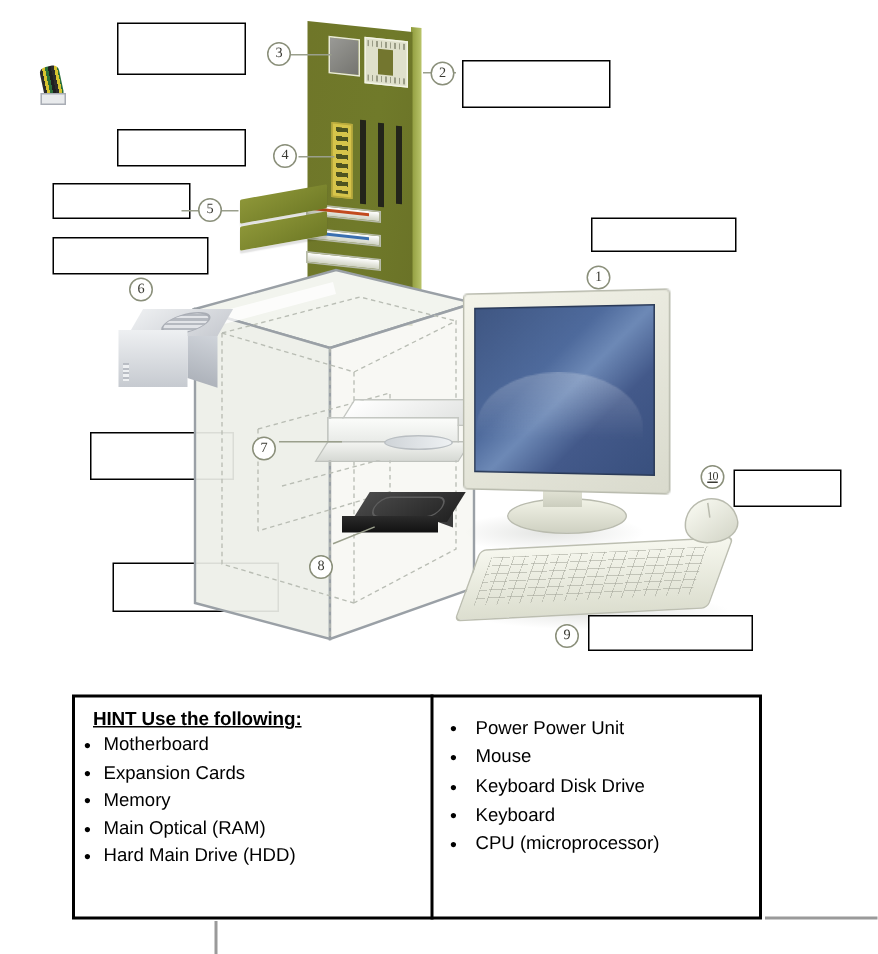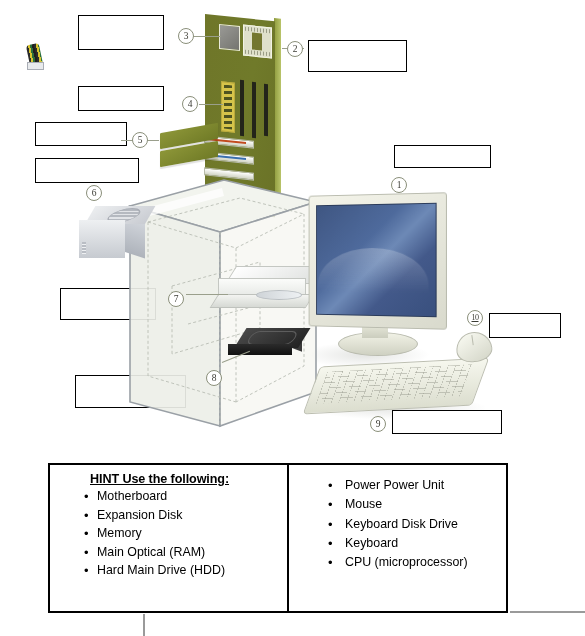--- a/index.html
+++ b/index.html
@@ -159,21 +159,21 @@
 
   
   .softshadow{position:absolute;border-radius:50%;
               background:radial-gradient(ellipse at center,rgba(120,125,115,.20),rgba(255,255,255,0) 70%);}
 
   
   #hintbox{position:absolute;left:48px;top:463px;width:460px;height:150px;
            border:2.6px solid #000000;background:#ffffff;box-sizing:border-box;z-index:40;}
   #hint-divider{position:absolute;left:287px;top:463px;width:0;height:150px;
            border-left:2.4px solid #000000;z-index:41;}
-  .hint-col{position:absolute;top:466px;z-index:42;margin-left:28px;}
+  .hint-col{position:absolute;top:466px;z-index:42;}
   #hint-col-left{left:56px;width:225px;}
   #hint-col-right{left:300px;width:200px;}
   .hint-title{font-size:12.6px;font-weight:bold;text-decoration:underline;
               color:#000;margin:6px 0 3px 6px;letter-spacing:-0.1px;}
   .hint-li{display:flex;align-items:flex-start;font-size:12.4px;color:#000;
            line-height:15px;margin:3.4px 0;}
   .hint-bullet{width:13px;flex:0 0 13px;text-align:left;font-size:13px;line-height:15px;}
   .hint-text{flex:1;}
   #hint-col-right .hint-li{margin:4.2px 0;}
   #hint-col-right .hint-bullet{width:17px;flex:0 0 17px;}
@@ -314,21 +314,21 @@
   <div id="hint-divider"></div>
 
   <div class="hint-col" id="hint-col-left">
     <div class="hint-title">HINT Use the following:</div>
     <div class="hint-li">
       <span class="hint-bullet">•</span>
       <span class="hint-text">Motherboard</span>
     </div>
     <div class="hint-li">
       <span class="hint-bullet">•</span>
-      <span class="hint-text">Expansion Disk</span>
+      <span class="hint-text">Expansion Cards</span>
     </div>
     <div class="hint-li">
       <span class="hint-bullet">•</span>
       <span class="hint-text">Memory</span>
     </div>
     <div class="hint-li">
       <span class="hint-bullet">•</span>
       <span class="hint-text">Main Optical (RAM)</span>
     </div>
     <div class="hint-li">

